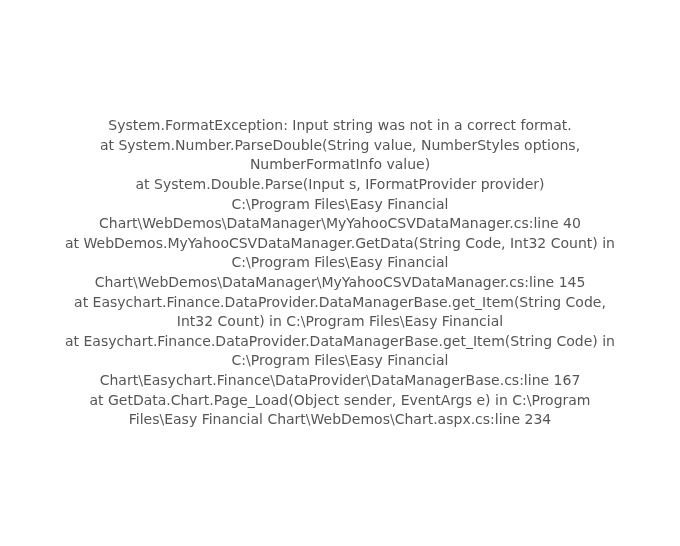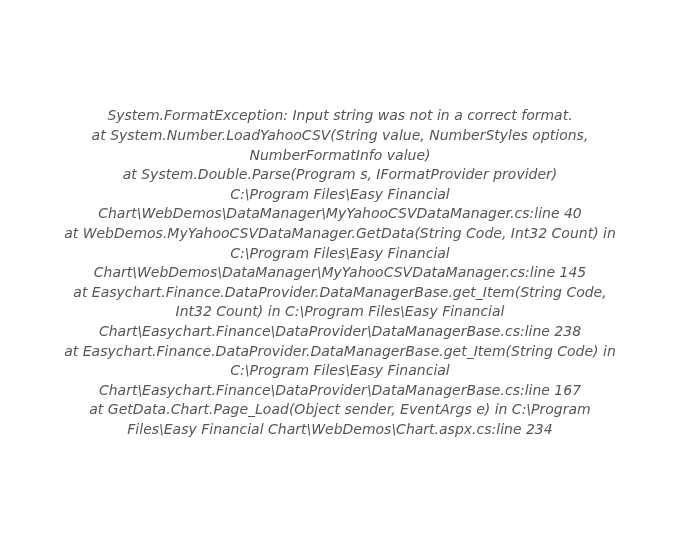--- a/index.html
+++ b/index.html
@@ -16,43 +16,41 @@
     justify-content: center;
     background: #ffffff;
   }
   .stack-trace {
     width: 100%;
     text-align: center;
     font-family: "DejaVu Sans", "Liberation Sans", sans-serif;
     font-size: 14px;
     line-height: 19.6px;
     color: #565656;
-    font-style: italic;
     -webkit-font-smoothing: antialiased;
   }
   .stack-trace .line {
     white-space: nowrap;
   }
 </style>
 </head>
 <body>
 
 <div class="page">
   <div class="stack-trace">
     <div class="line">System.FormatException: Input string was not in a correct format.</div>
-    <div class="line">at System.Number.LoadYahooCSV(String value, NumberStyles options,</div>
+    <div class="line">at System.Number.ParseDouble(String value, NumberStyles options,</div>
     <div class="line">NumberFormatInfo value)</div>
-    <div class="line">at System.Double.Parse(Program s, IFormatProvider provider)</div>
+    <div class="line">at System.Double.Parse(Input s, IFormatProvider provider)</div>
     <div class="line">C:\Program Files\Easy Financial</div>
     <div class="line">Chart\WebDemos\DataManager\MyYahooCSVDataManager.cs:line 40</div>
     <div class="line">at WebDemos.MyYahooCSVDataManager.GetData(String Code, Int32 Count) in</div>
     <div class="line">C:\Program Files\Easy Financial</div>
     <div class="line">Chart\WebDemos\DataManager\MyYahooCSVDataManager.cs:line 145</div>
     <div class="line">at Easychart.Finance.DataProvider.DataManagerBase.get_Item(String Code,</div>
     <div class="line">Int32 Count) in C:\Program Files\Easy Financial</div>
-    <div class="line">Chart\Easychart.Finance\DataProvider\DataManagerBase.cs:line 238</div>
     <div class="line">at Easychart.Finance.DataProvider.DataManagerBase.get_Item(String Code) in</div>
     <div class="line">C:\Program Files\Easy Financial</div>
     <div class="line">Chart\Easychart.Finance\DataProvider\DataManagerBase.cs:line 167</div>
     <div class="line">at GetData.Chart.Page_Load(Object sender, EventArgs e) in C:\Program</div>
     <div class="line">Files\Easy Financial Chart\WebDemos\Chart.aspx.cs:line 234</div>
   </div>
 </div>
 
 </body></html>

